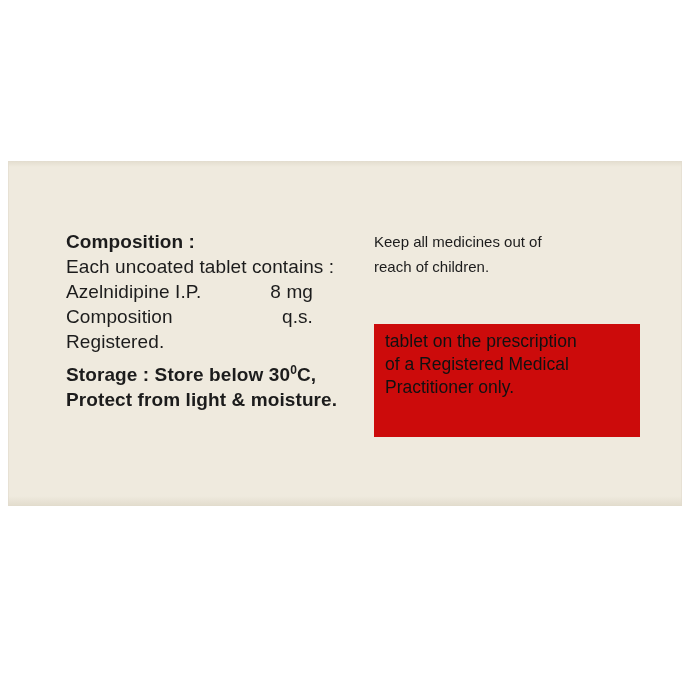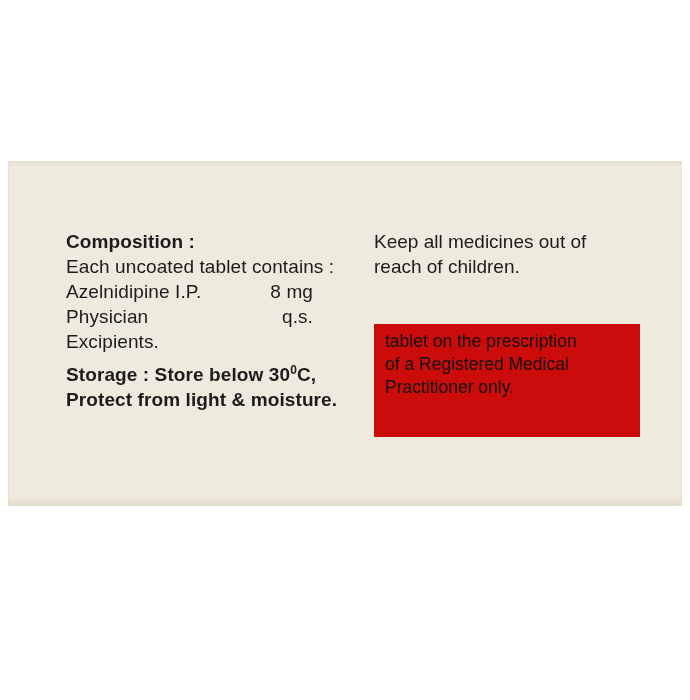--- a/index.html
+++ b/index.html
@@ -93,21 +93,21 @@
     vertical-align: super;
     line-height: 0;
   }
 
   .block-gap {
     height: 8px;
   }
 
   .keep-text {
     color: #1c1c1c;
-    font-size: 19px;
+    font-size: 15px;
     line-height: 25px;
   }
 
   
   .warning-box {
     position: absolute;
     left: 366px;
     top: 163px;
     width: 266px;
     height: 113px;
@@ -139,25 +139,25 @@
         <div class="txt bold line">Composition :</div>
 
         <div class="txt line">Each uncoated tablet contains :</div>
 
         <div class="txt row">
           <span>Azelnidipine I.P.</span>
           <span>8 mg</span>
         </div>
 
         <div class="txt row">
-          <span>Physician</span>
+          <span>Composition</span>
           <span>q.s.</span>
         </div>
 
-        <div class="txt line">Excipients.</div>
+        <div class="txt line">Registered.</div>
 
         <div class="block-gap"></div>
 
         <div class="txt bold line">
           <span>Storage : Store below 30</span><span class="sup">0</span><span>C,</span>
         </div>
         <div class="txt bold line">Protect from light &amp; moisture.</div>
       </div>
 
       <div class="col-right">

